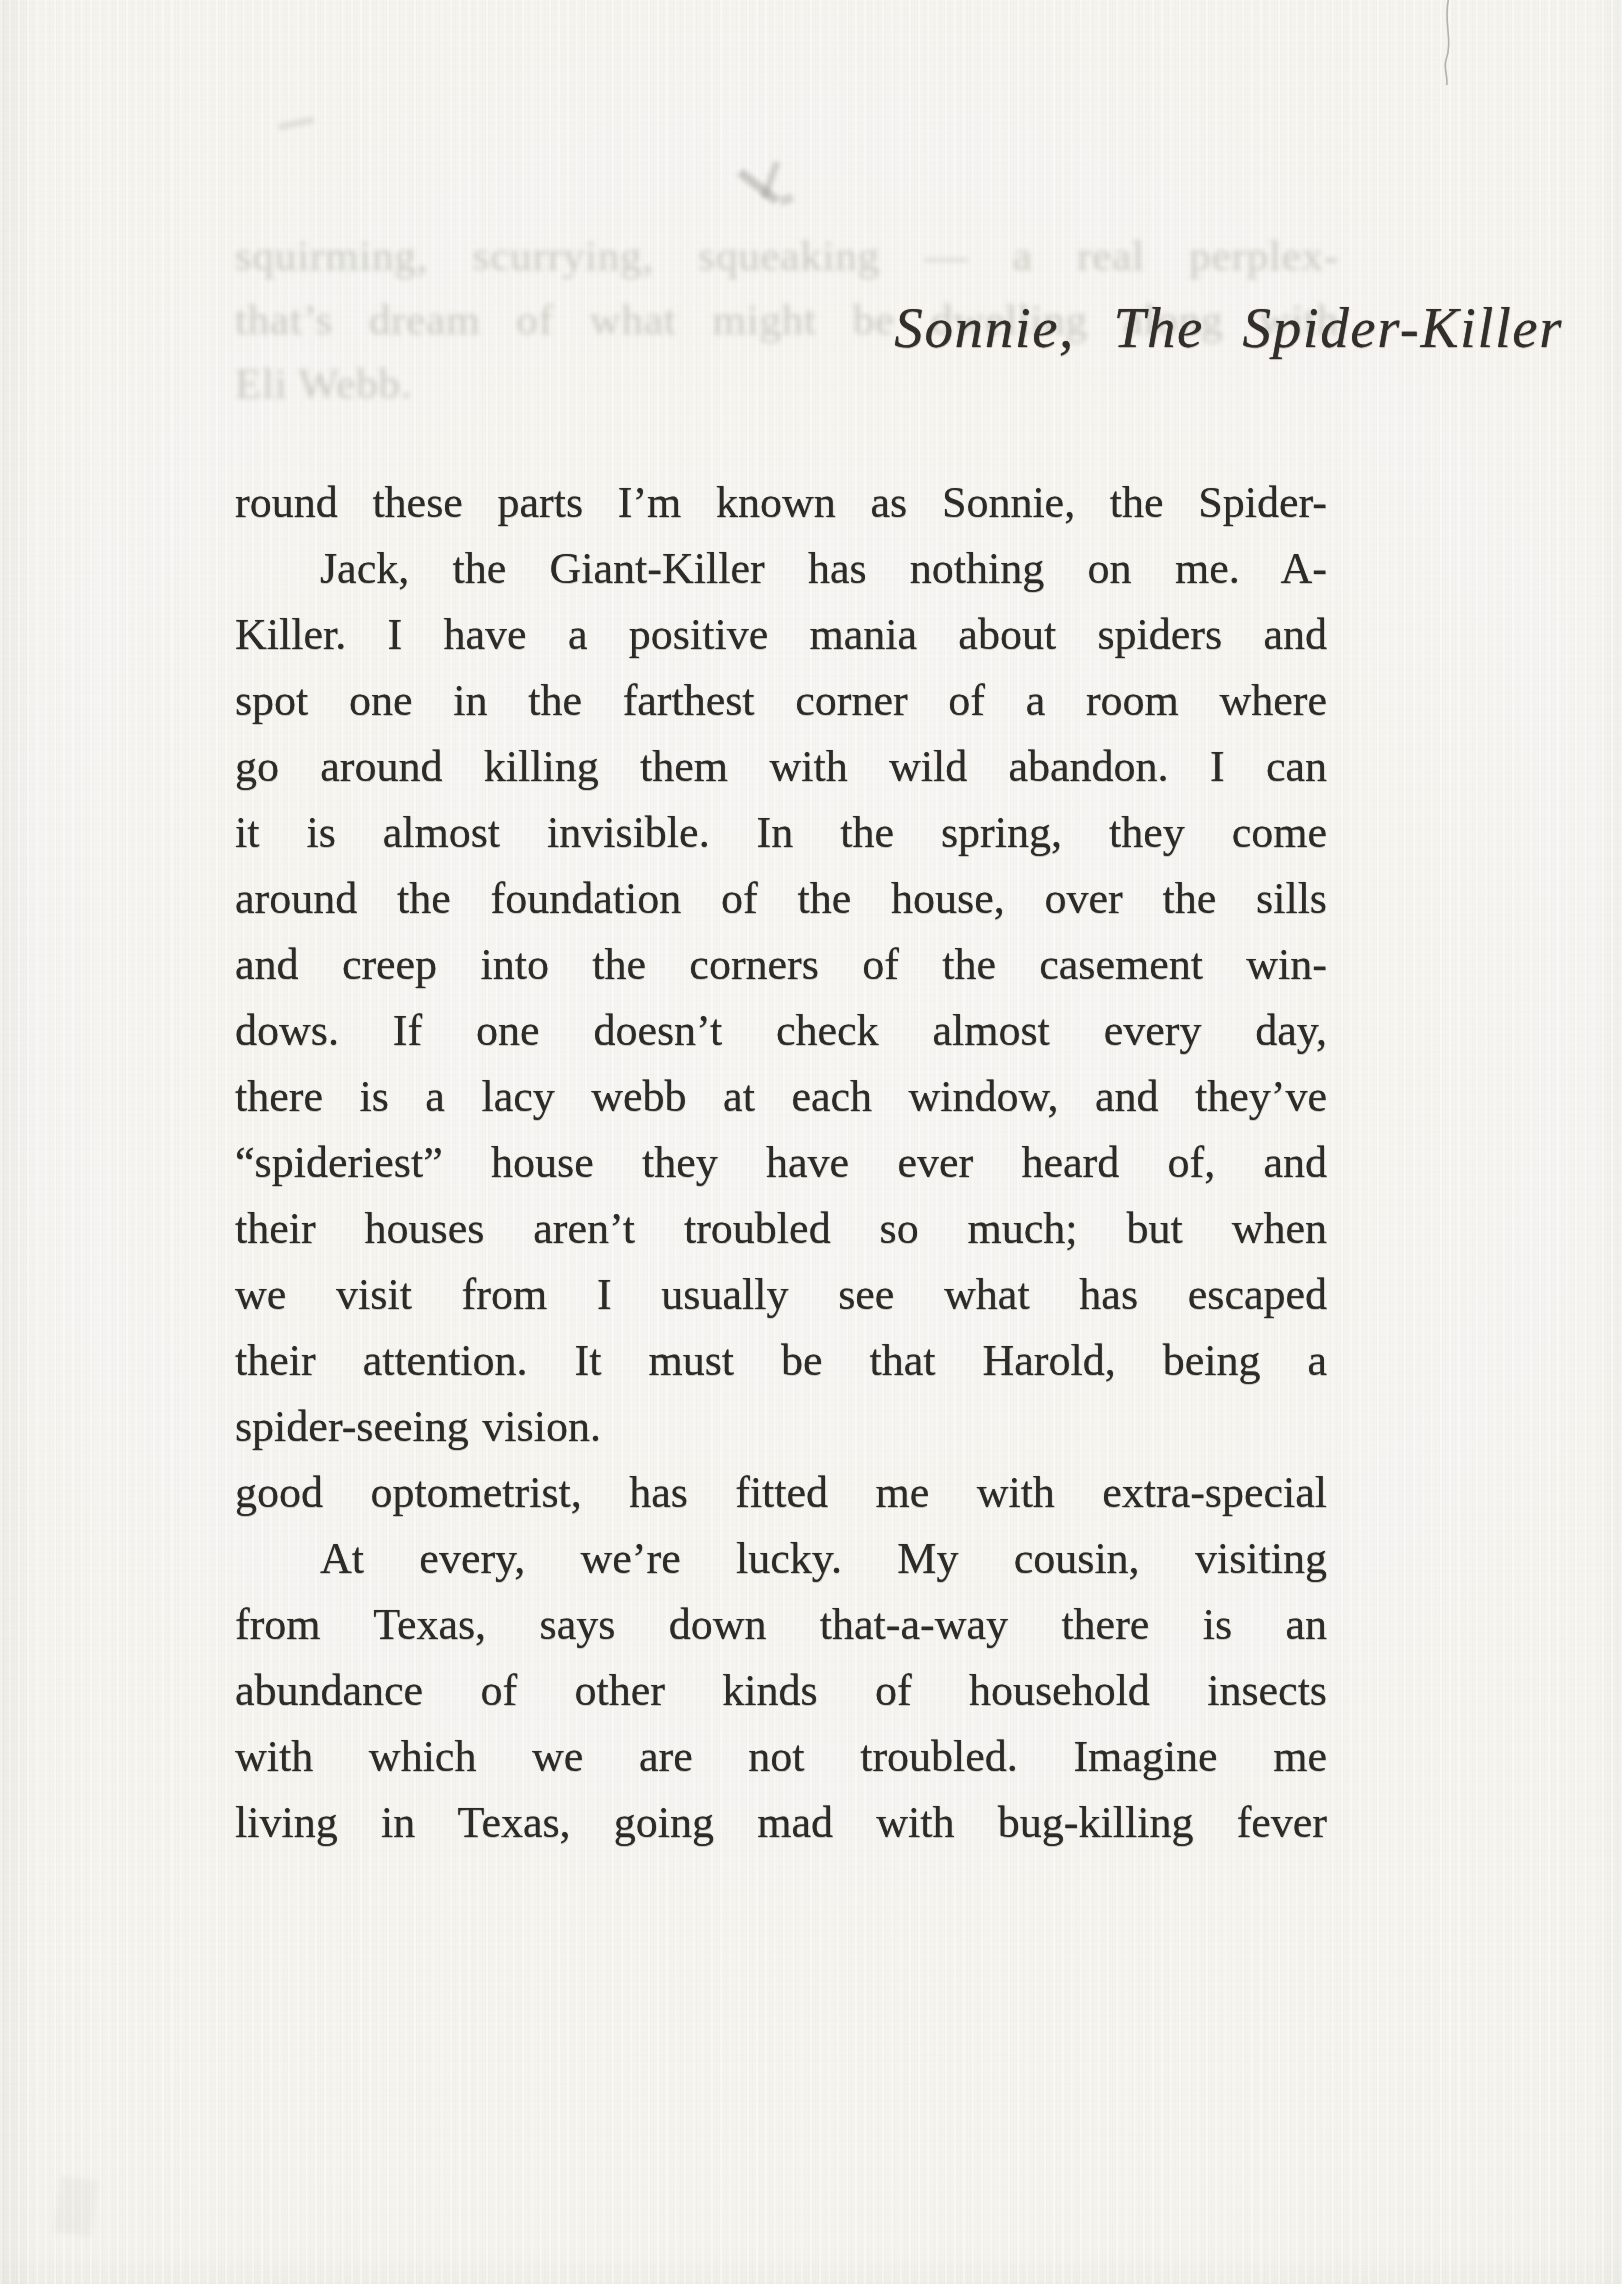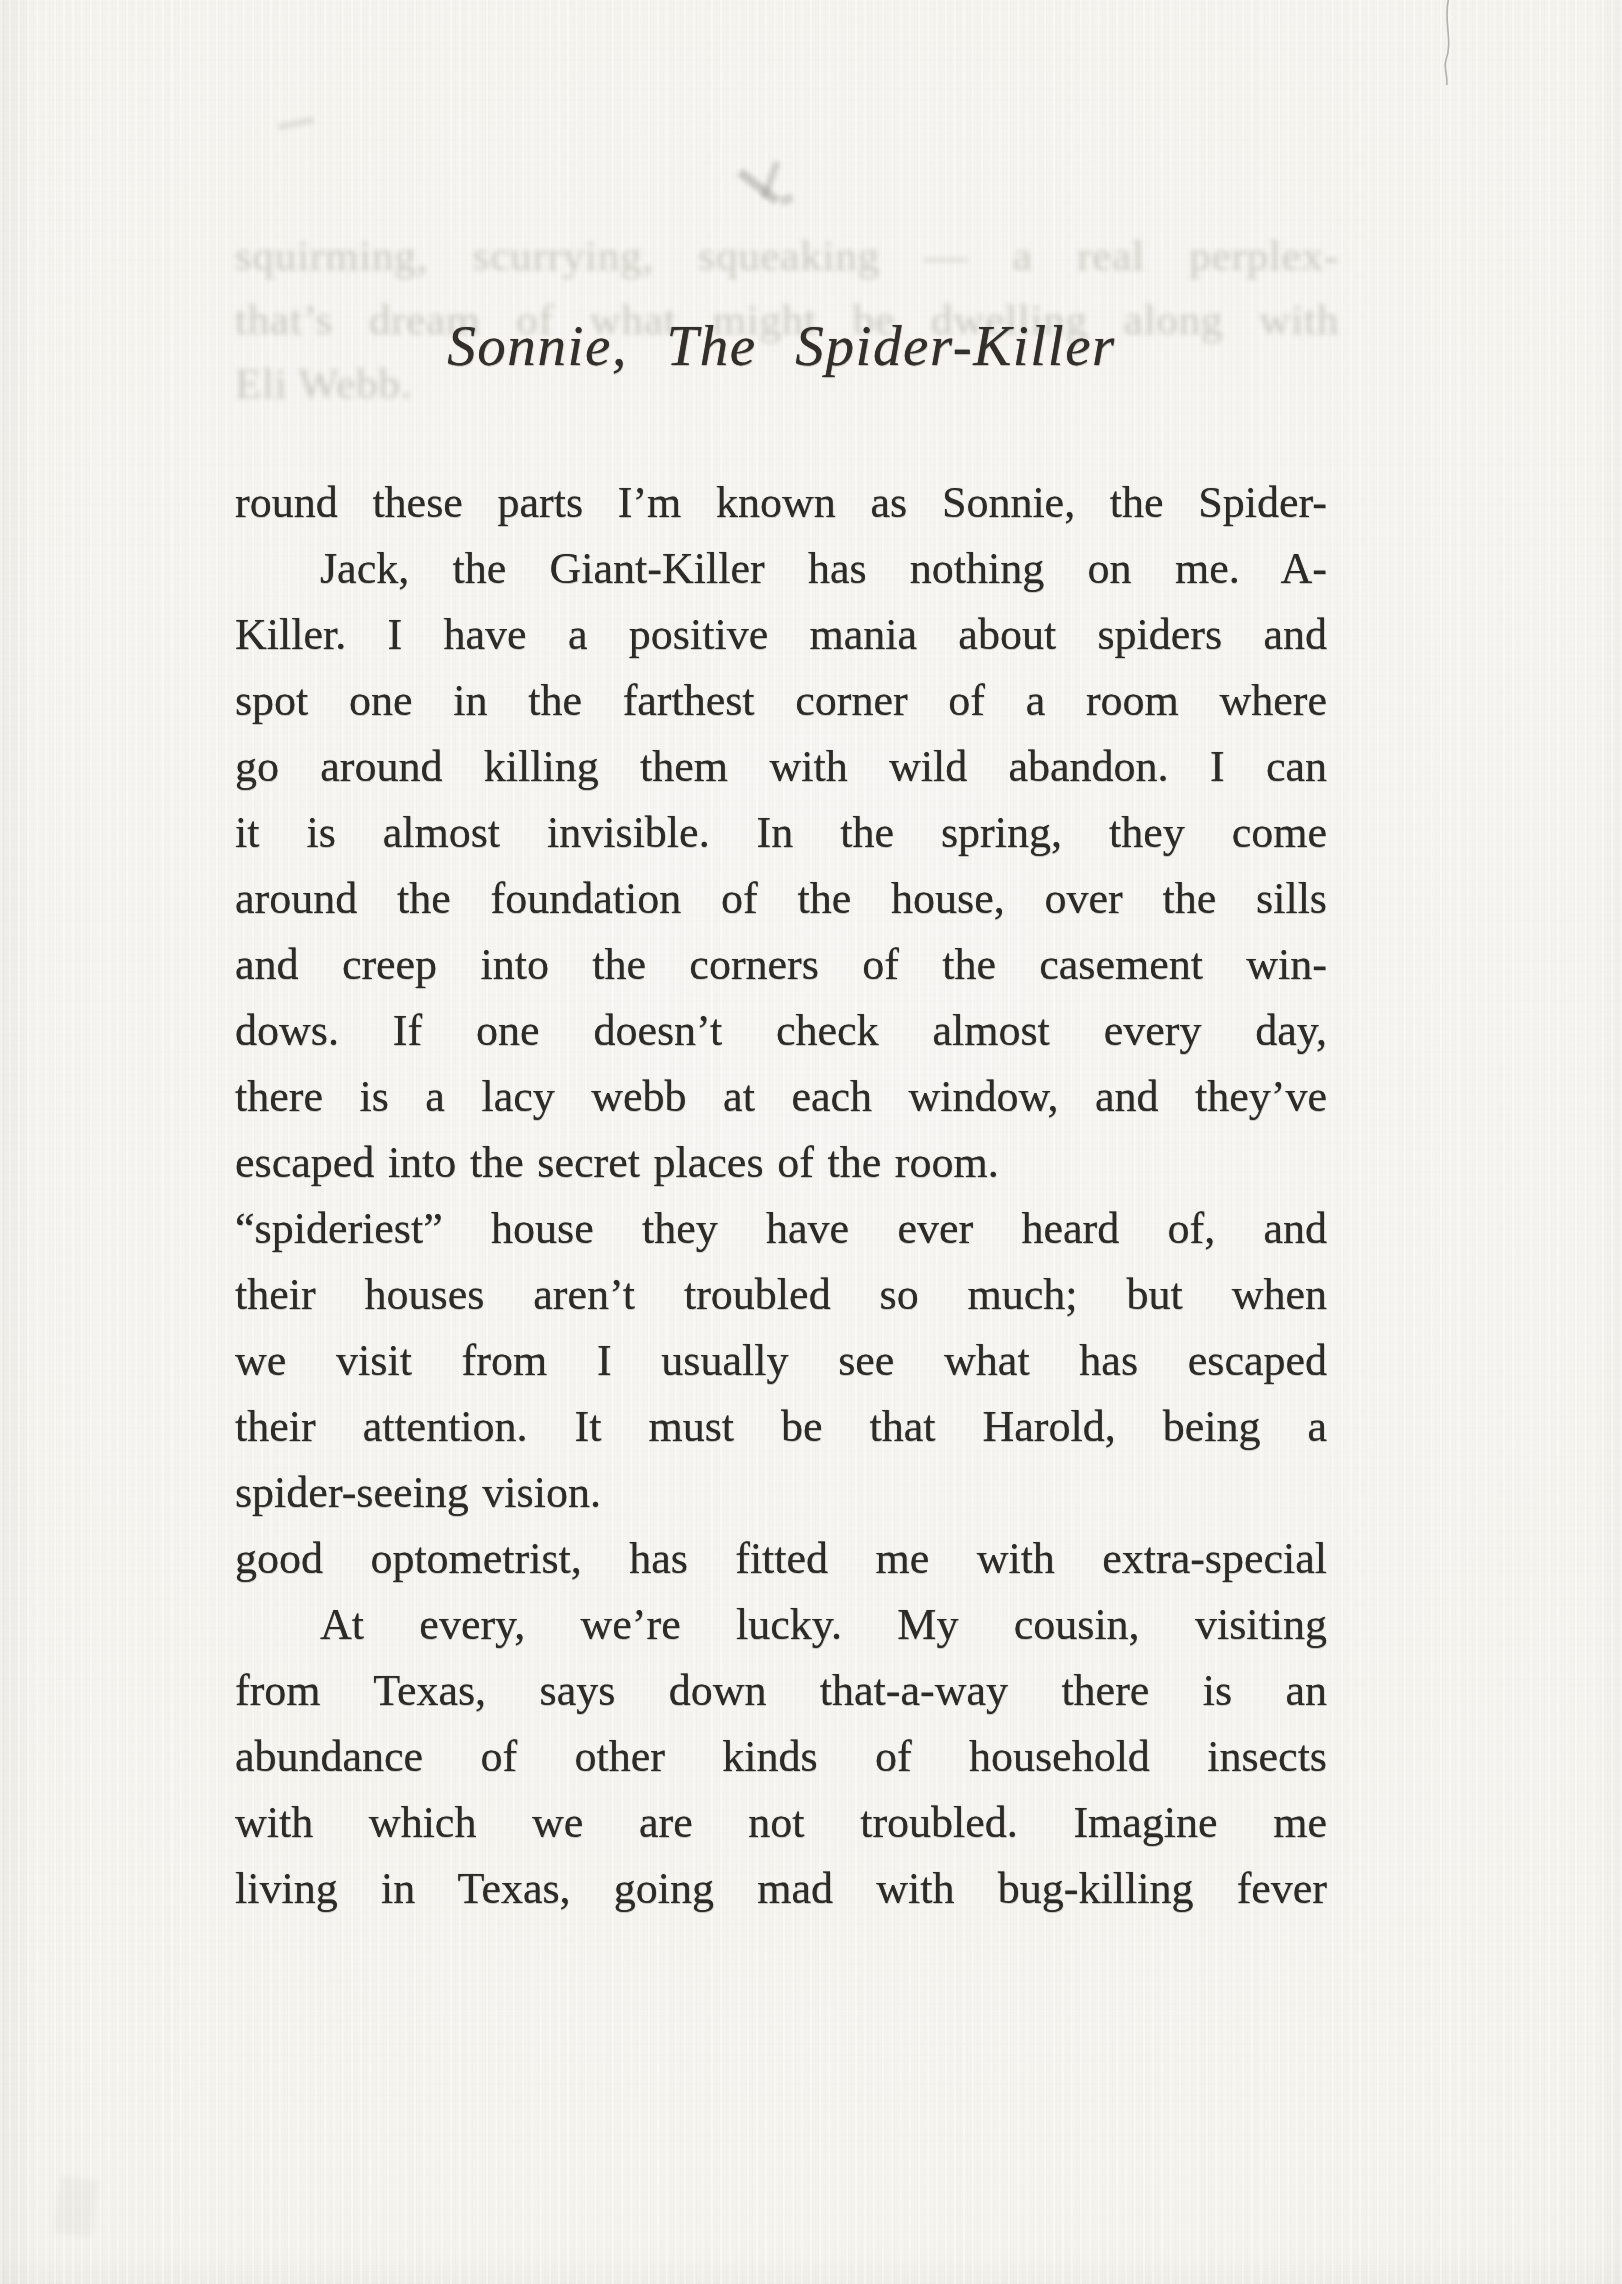--- a/index.html
+++ b/index.html
@@ -42,24 +42,24 @@
   }
   .ghost-line.short {
     width: 508px;
     text-align: left;
     text-align-last: left;
   }
 
   
   .chapter-title {
     position: absolute;
-    top: 313px;
+    top: 295px;
     left: 0;
     width: 1563px;
-    text-align: center;
+    text-align: right;
     font-style: italic;
     font-weight: normal;
     font-size: 57px;
     letter-spacing: 1.6px;
     word-spacing: 0.40em;
     color: #322f2a;
     margin: 0;
     text-shadow: 0 0 0.8px rgba(50,46,40,0.75), 0.5px 0.7px 0.7px rgba(60,56,48,0.25);
   }
 
@@ -121,21 +121,20 @@
         <div class="text-line">round these parts I’m known as Sonnie, the Spider-</div>
         <div class="text-line indent">Jack, the Giant-Killer has nothing on me. A-</div>
         <div class="text-line">Killer. I have a positive mania about spiders and</div>
         <div class="text-line">spot one in the farthest corner of a room where</div>
         <div class="text-line">go around killing them with wild abandon. I can</div>
         <div class="text-line">it is almost invisible. In the spring, they come</div>
         <div class="text-line">around the foundation of the house, over the sills</div>
         <div class="text-line">and creep into the corners of the casement win-</div>
         <div class="text-line">dows. If one doesn’t check almost every day,</div>
         <div class="text-line">there is a lacy webb at each window, and they’ve</div>
-        <div class="text-line lastline">escaped into the secret places of the room.</div>
       </div>
       <div class="paragraph">
         <div class="text-line">“spideriest” house they have ever heard of, and</div>
         <div class="text-line">their houses aren’t troubled so much; but when</div>
         <div class="text-line">we visit from I usually see what has escaped</div>
         <div class="text-line">their attention. It must be that Harold, being a</div>
         <div class="text-line lastline">spider-seeing vision.</div>
         <div class="text-line">good optometrist, has fitted me with extra-special</div>
       </div>
       <div class="paragraph">

